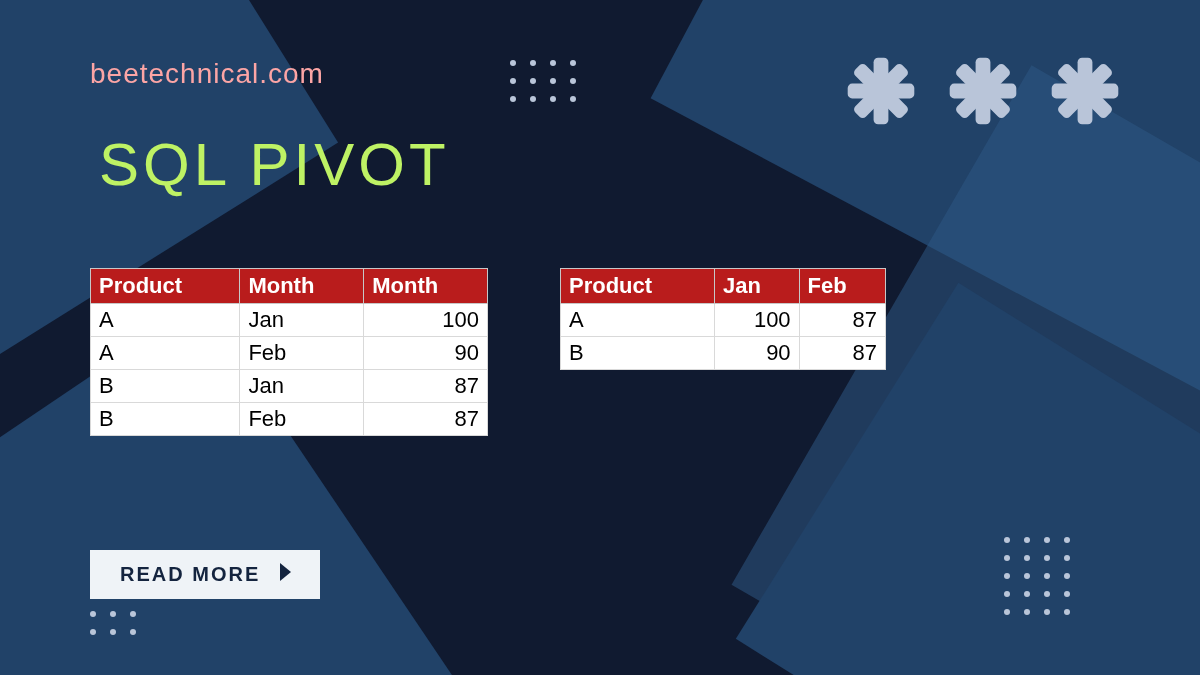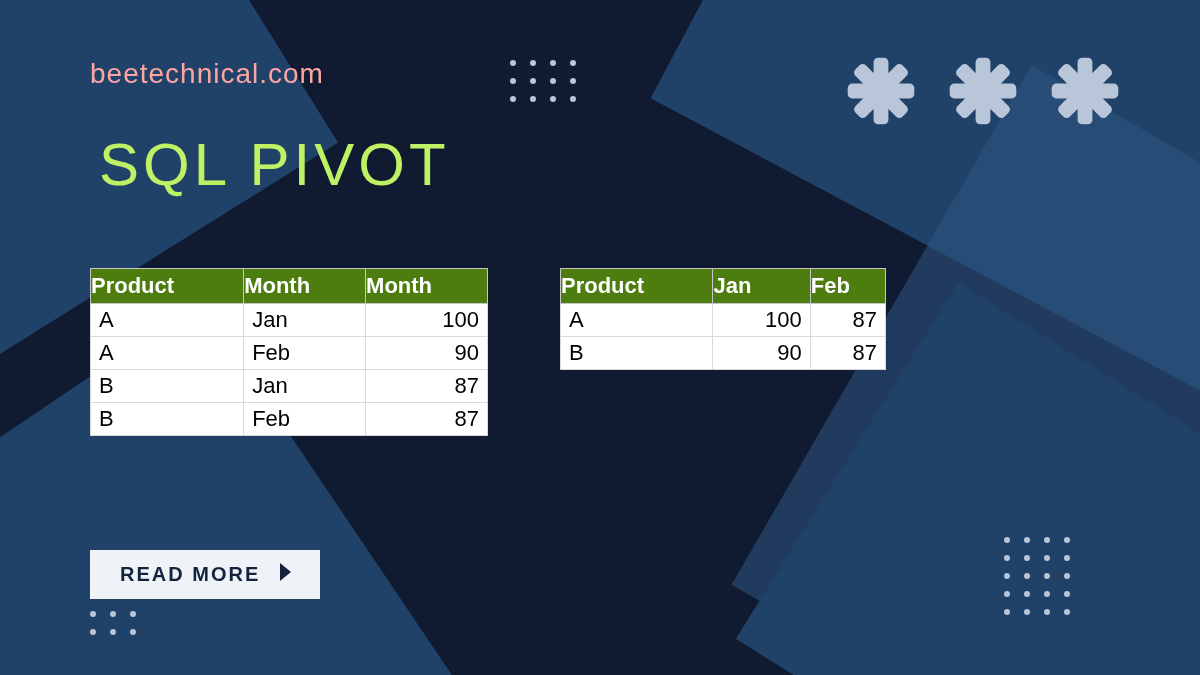--- a/index.html
+++ b/index.html
@@ -83,21 +83,21 @@
 
   table.source, table.pivot {
     position: absolute;
     background: #fff;
     border-collapse: collapse;
     font-size: 22px;
     color: #000;
   }
   table.source { top: 268px; left: 90px; width: 398px; }
   table.pivot  { top: 268px; left: 560px; width: 326px; }
-  th { background: #4d7c0f; color: #fff; font-weight: 700; text-align: left; padding: 4px 0; border: 1px solid #c7c7c7; }
+  th { background: #b91c1c; color: #fff; font-weight: 700; text-align: left; padding: 4px 8px; border: 1px solid #c7c7c7; }
   td { padding: 3px 8px; border: 1px solid #d9d9d9; }
   td.num { text-align: right; }
   table.pivot th.num { text-align: left; }
   table.pivot td.num { text-align: right; }
 
   .read-more {
     position: absolute;
     left: 90px; top: 550px;
     background: #eff3f7;
     border: none;

